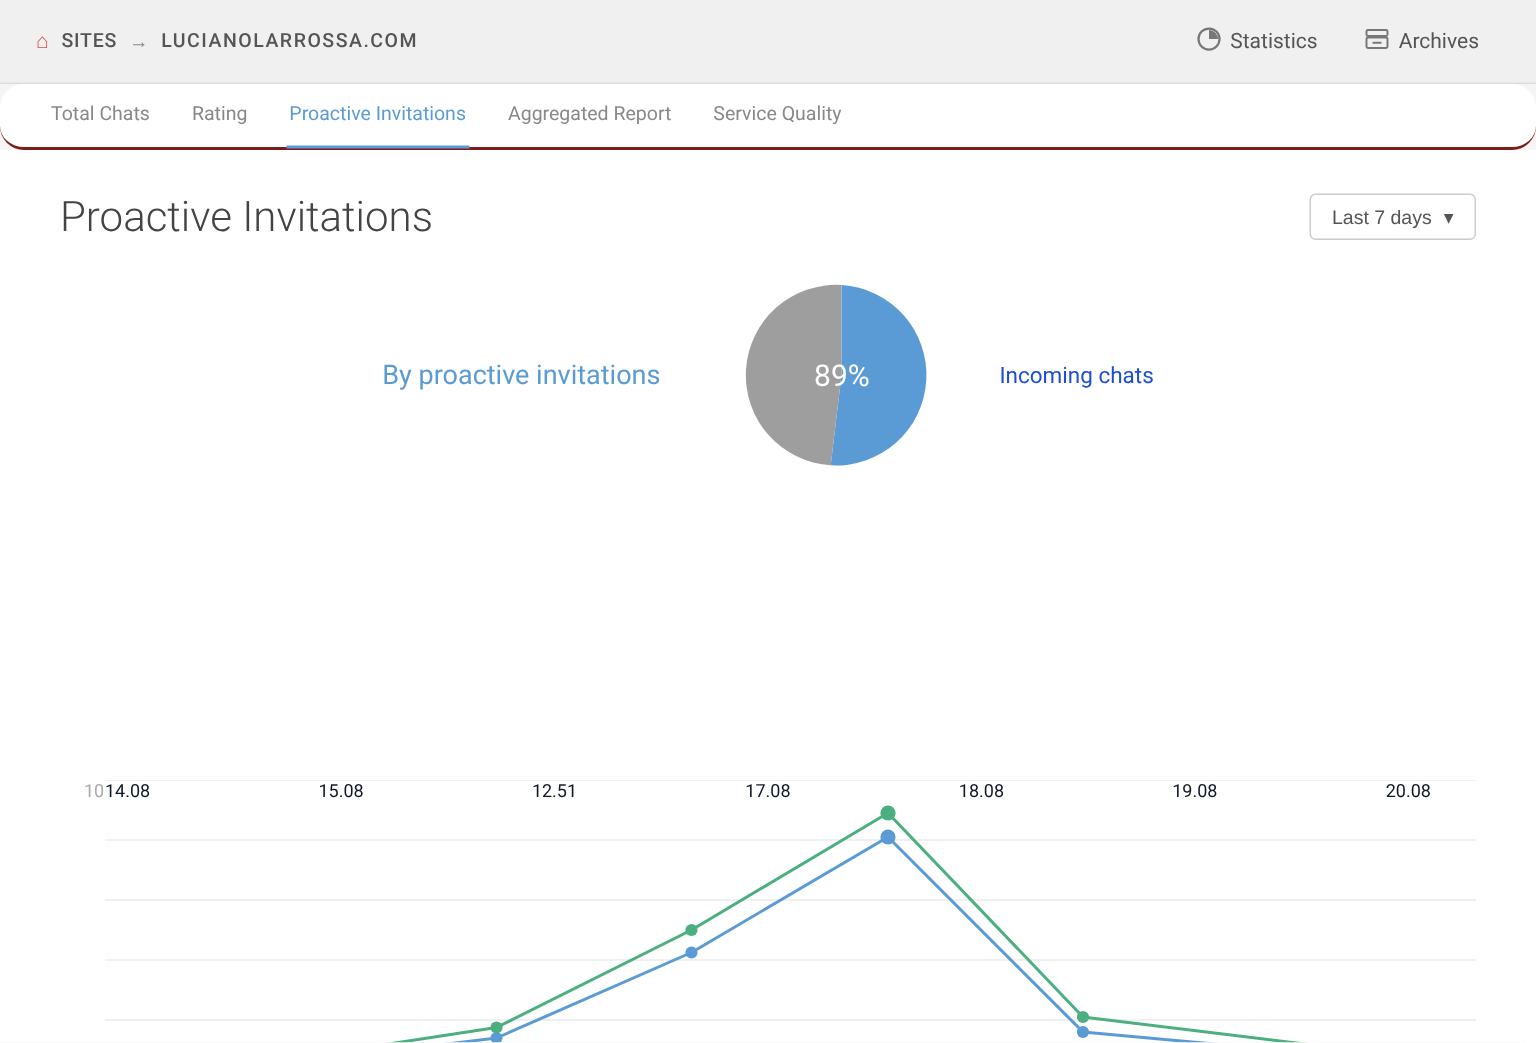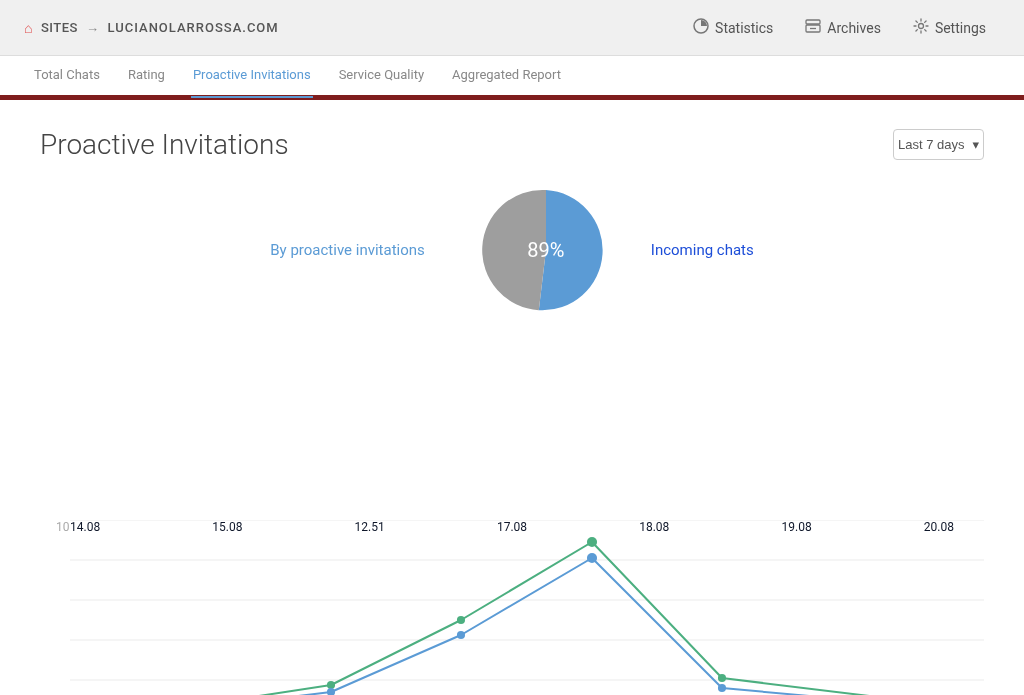--- a/index.html
+++ b/index.html
@@ -43,23 +43,24 @@
       border-radius: 4px;
     }
     .nav-item .nav-icon { font-size: 14px; color: #777; }
 
     
     .tab-bar {
       background: #fff;
       padding: 0 32px;
       display: flex;
       align-items: center;
-      border-bottom: 5px solid #7f1d1d;
+      border-bottom: 2px solid #7f1d1d;
       height: 44px;
       gap: 24px;
+      border-radius: 16px;
     }
     .tab-item {
       font-size: 13px;
       color: #888;
       cursor: pointer;
       padding: 0 2px;
       height: 44px;
       display: flex;
       align-items: center;
       border-bottom: 2px solid transparent;
@@ -89,38 +90,38 @@
       font-size: 28px;
       font-weight: 300;
       color: #444;
     }
     .date-range-btn {
       display: flex;
       align-items: center;
       gap: 8px;
       border: 1px solid #ccc;
       border-radius: 4px;
-      padding: 7px 4px;
+      padding: 7px 14px;
       font-size: 13px;
       color: #555;
       cursor: pointer;
       background: #fff;
     }
 
     
     .pie-section {
       display: flex;
       align-items: center;
       justify-content: center;
       gap: 0;
       margin-bottom: 20px;
       position: relative;
     }
     .pie-label-left {
-      font-size: 15px;
+      font-size: 18px;
       color: #5b9bd5;
       margin-right: 56px;
       white-space: nowrap;
     }
     .pie-label-right {
       font-size: 15px;
       color: #1d4ed8;
       margin-left: 40px;
       white-space: nowrap;
     }
@@ -202,47 +203,38 @@
     <div class="nav-item">
       <span class="nav-icon">
         <svg width="16" height="14" viewBox="0 0 16 14" fill="none">
           <rect x="1" y="1" width="14" height="4" rx="1" stroke="#777" stroke-width="1.3"></rect>
           <rect x="1" y="6" width="14" height="7" rx="1" stroke="#777" stroke-width="1.3"></rect>
           <line x1="5" y1="9.5" x2="11" y2="9.5" stroke="#777" stroke-width="1.3"></line>
         </svg>
       </span>
       <span>Archives</span>
     </div>
-    <div class="nav-item">
-      <span class="nav-icon">
-        <svg width="16" height="16" viewBox="0 0 16 16" fill="none">
-          <circle cx="8" cy="8" r="2.5" stroke="#777" stroke-width="1.3"></circle>
-          <path d="M8 1v2M8 13v2M1 8h2M13 8h2M2.93 2.93l1.41 1.41M11.66 11.66l1.41 1.41M2.93 13.07l1.41-1.41M11.66 4.34l1.41-1.41" stroke="#777" stroke-width="1.3" stroke-linecap="round"></path>
-        </svg>
-      </span>
-      <span>Settings</span>
-    </div>
   </div>
 </div>
 
 <div class="tab-bar">
   <div class="tab-item">
     <span>Total Chats</span>
   </div>
   <div class="tab-item">
     <span>Rating</span>
   </div>
   <div class="tab-item active">
     <span>Proactive Invitations</span>
   </div>
   <div class="tab-item">
+    <span>Aggregated Report</span>
+  </div>
+  <div class="tab-item">
     <span>Service Quality</span>
-  </div>
-  <div class="tab-item">
-    <span>Aggregated Report</span>
   </div>
 </div>
 
 <div class="main-content">
 
   <div class="page-title-row">
     <h1 class="page-title">Proactive Invitations</h1>
     <button class="date-range-btn">
       <span>Last 7 days</span>
       <span>▾</span>

